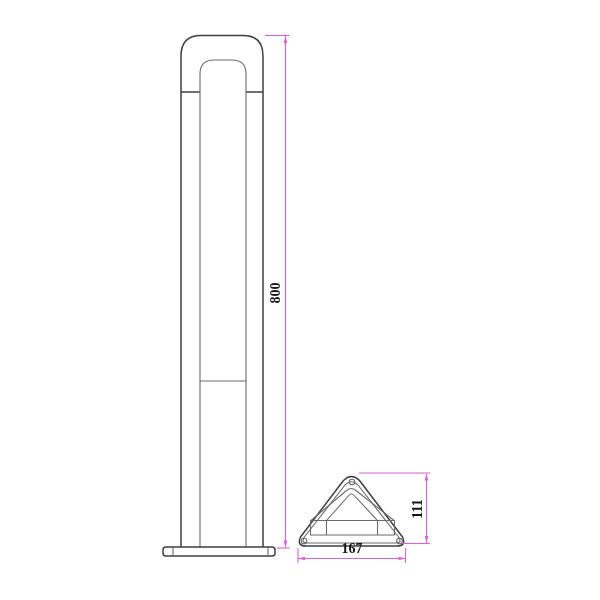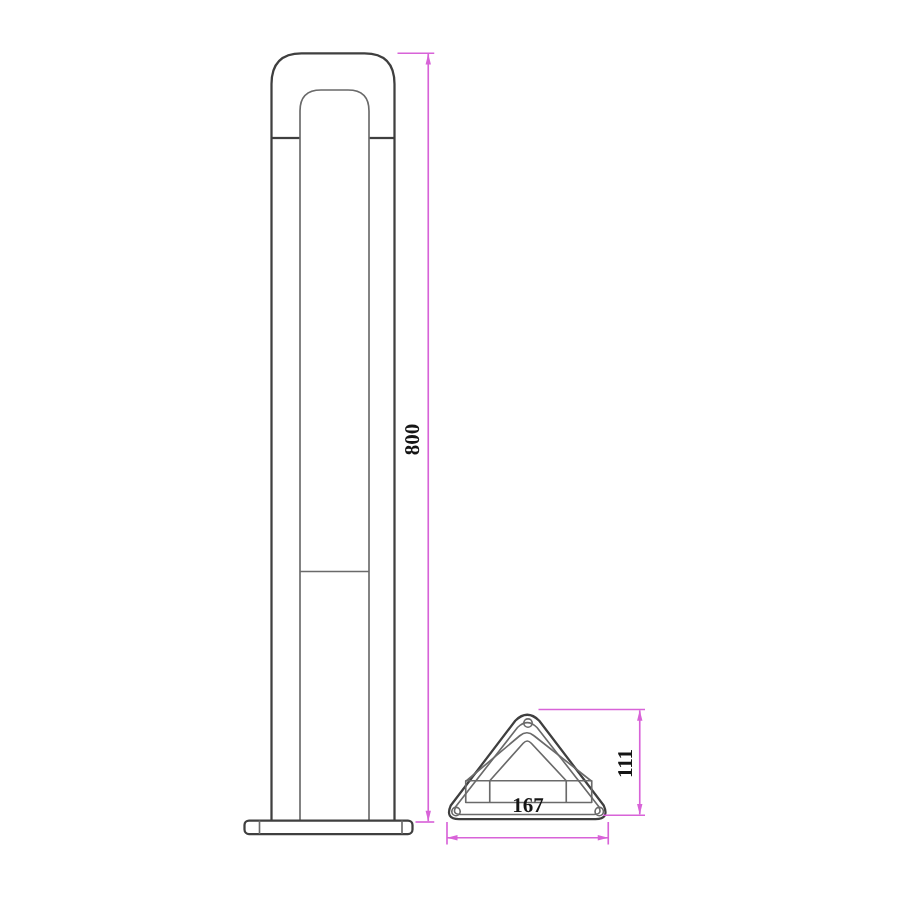--- a/index.html
+++ b/index.html
@@ -83,17 +83,17 @@
       <path class="dimln" d="M359,473 L430,473"></path>
       <path class="dimln" d="M402,543.5 L430,543.5"></path>
       <path class="dimln" d="M426.5,473.5 L426.5,543"></path>
       <polygon class="dimarrow" points="426.5,473.5 424.7,480.5 428.3,480.5"></polygon>
       <polygon class="dimarrow" points="426.5,543 424.7,536 428.3,536"></polygon>
     </g>
   </svg>
 
   <div class="dim-text rot" style="left:275.5px; top:292.5px;">800</div>
 
-  <div class="dim-text" style="left:352px; top:538px;">167</div>
+  <div class="dim-text" style="left:352px; top:549px;">167</div>
 
   <div class="dim-text rot" style="left:417.5px; top:508.5px;">111</div>
 
 </div>
 
 </body></html>

